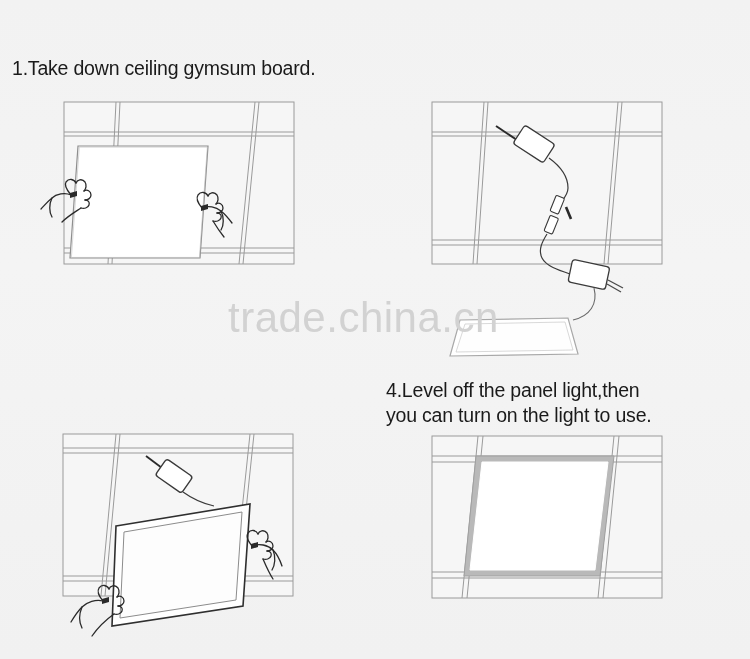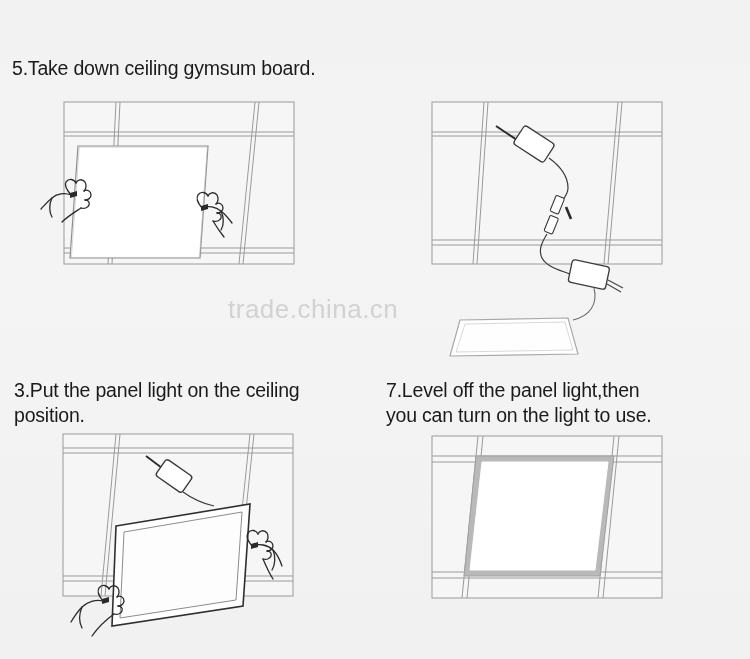--- a/index.html
+++ b/index.html
@@ -29,21 +29,21 @@
   #cap1 { left: 12px;  top: 56px; }
   #cap2 { left: 424px; top: 56px; }
   #cap3 { left: 14px;  top: 378px; width: 360px; }
   #cap4 { left: 386px; top: 378px; width: 345px; }
 
   
   #watermark {
     position: absolute;
     left: 228px;
     top: 294px;
-    font-size: 26px;
+    font-size: 42px;
     color: #d2d2d2;
     letter-spacing: 0.5px;
     z-index: 35;
     pointer-events: none;
     user-select: none;
   }
 
   
   .fig {
     position: absolute;
@@ -54,21 +54,21 @@
   #fig3 { left: 28px;  top: 424px; width: 312px; height: 226px; }
   #fig4 { left: 418px; top: 424px; width: 312px; height: 200px; }
 
   svg { display: block; overflow: visible; }
 </style>
 </head>
 <body>
 
 <div id="page">
 
-  <div class="caption" id="cap1">5.Take down ceiling gymsum board.</div>
+  <div class="caption" id="cap1">1.Take down ceiling gymsum board.</div>
 
   <div class="fig" id="fig1">
     <svg width="300" height="230" viewBox="0 0 300 230">
 
       <g stroke="#9a9a9a" fill="none" stroke-width="1">
         <rect x="34" y="14" width="230" height="162" fill="#f6f6f6"></rect>
 
         <line x1="34" y1="44" x2="264" y2="44"></line>
         <line x1="34" y1="48" x2="264" y2="48"></line>
 
@@ -151,22 +151,20 @@
 
       <g>
         <polygon points="42,232 150,230 160,266 32,268" fill="#ffffff" stroke="#a8a8a8" stroke-width="1.2"></polygon>
         <polygon points="47,236 147,234 155,262 38,264" fill="#fefefe" stroke="#c9c9c9" stroke-width="0.7"></polygon>
       </g>
     </svg>
   </div>
 
   <div id="watermark">trade.china.cn</div>
 
-  <div class="caption" id="cap3">3.Put the panel light on the ceiling
-position.</div>
 
   <div class="fig" id="fig3">
     <svg width="312" height="226" viewBox="0 0 312 226">
       <g stroke="#9a9a9a" fill="none" stroke-width="1">
         <rect x="35" y="10" width="230" height="162" fill="#f6f6f6"></rect>
         <line x1="35" y1="24" x2="265" y2="24"></line>
         <line x1="35" y1="29" x2="265" y2="29"></line>
         <line x1="35" y1="152" x2="265" y2="152"></line>
         <line x1="35" y1="157" x2="265" y2="157"></line>
         <line x1="88" y1="10" x2="73" y2="172"></line>
@@ -204,21 +202,21 @@
         <path d="M81,165 C82,162 87,160 90,164 C92,167 91,171 89,173"></path>
         <path d="M89,173 C92,171 96,173 96,177 C96,180 93,182 90,182"></path>
         <path d="M90,182 C93,182 95,184 94,187 C93,190 89,191 86,190"></path>
         <path d="M86,190 C79,195 71,202 64,212"></path>
         <path d="M54,183 C51,190 51,198 54,204"></path>
         <path d="M74,175 L81,173 L81,178 L74,180 Z" fill="#2a2a2a" stroke="none"></path>
       </g>
     </svg>
   </div>
 
-  <div class="caption" id="cap4">7.Level off the panel light,then
+  <div class="caption" id="cap4">4.Level off the panel light,then
 you can turn on the light to use.</div>
 
   <div class="fig" id="fig4">
     <svg width="312" height="200" viewBox="0 0 312 200">
       <g stroke="#9a9a9a" fill="none" stroke-width="1">
         <rect x="14" y="12" width="230" height="162" fill="#f6f6f6"></rect>
         <line x1="14" y1="32" x2="244" y2="32"></line>
         <line x1="14" y1="38" x2="244" y2="38"></line>
         <line x1="14" y1="148" x2="244" y2="148"></line>
         <line x1="14" y1="154" x2="244" y2="154"></line>

